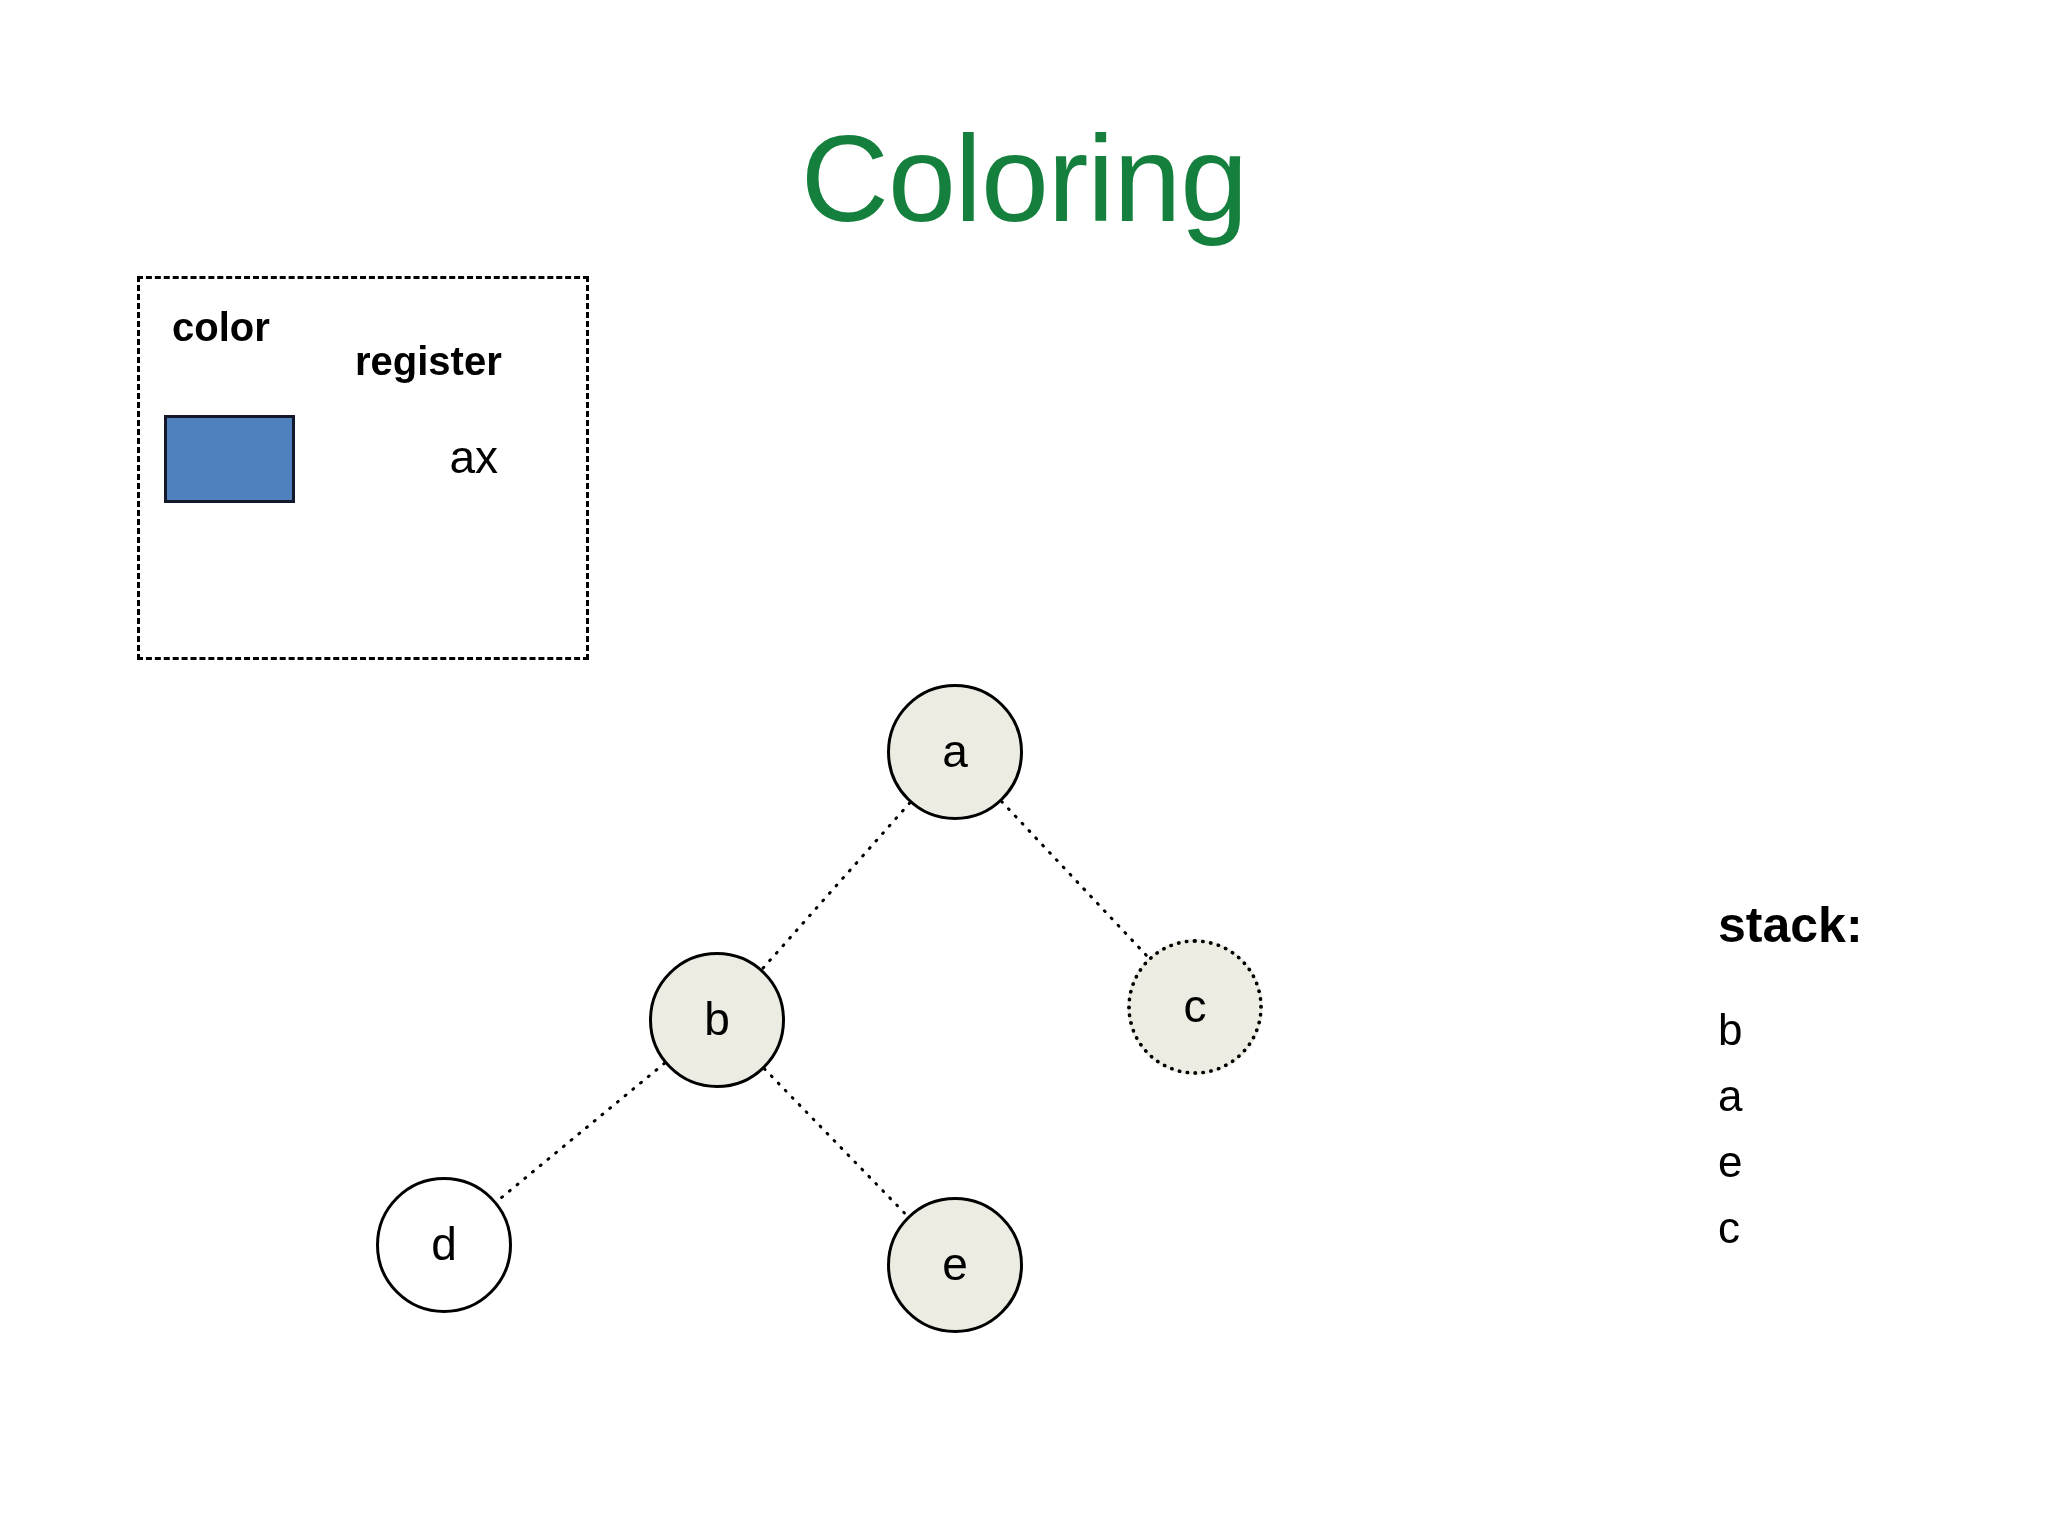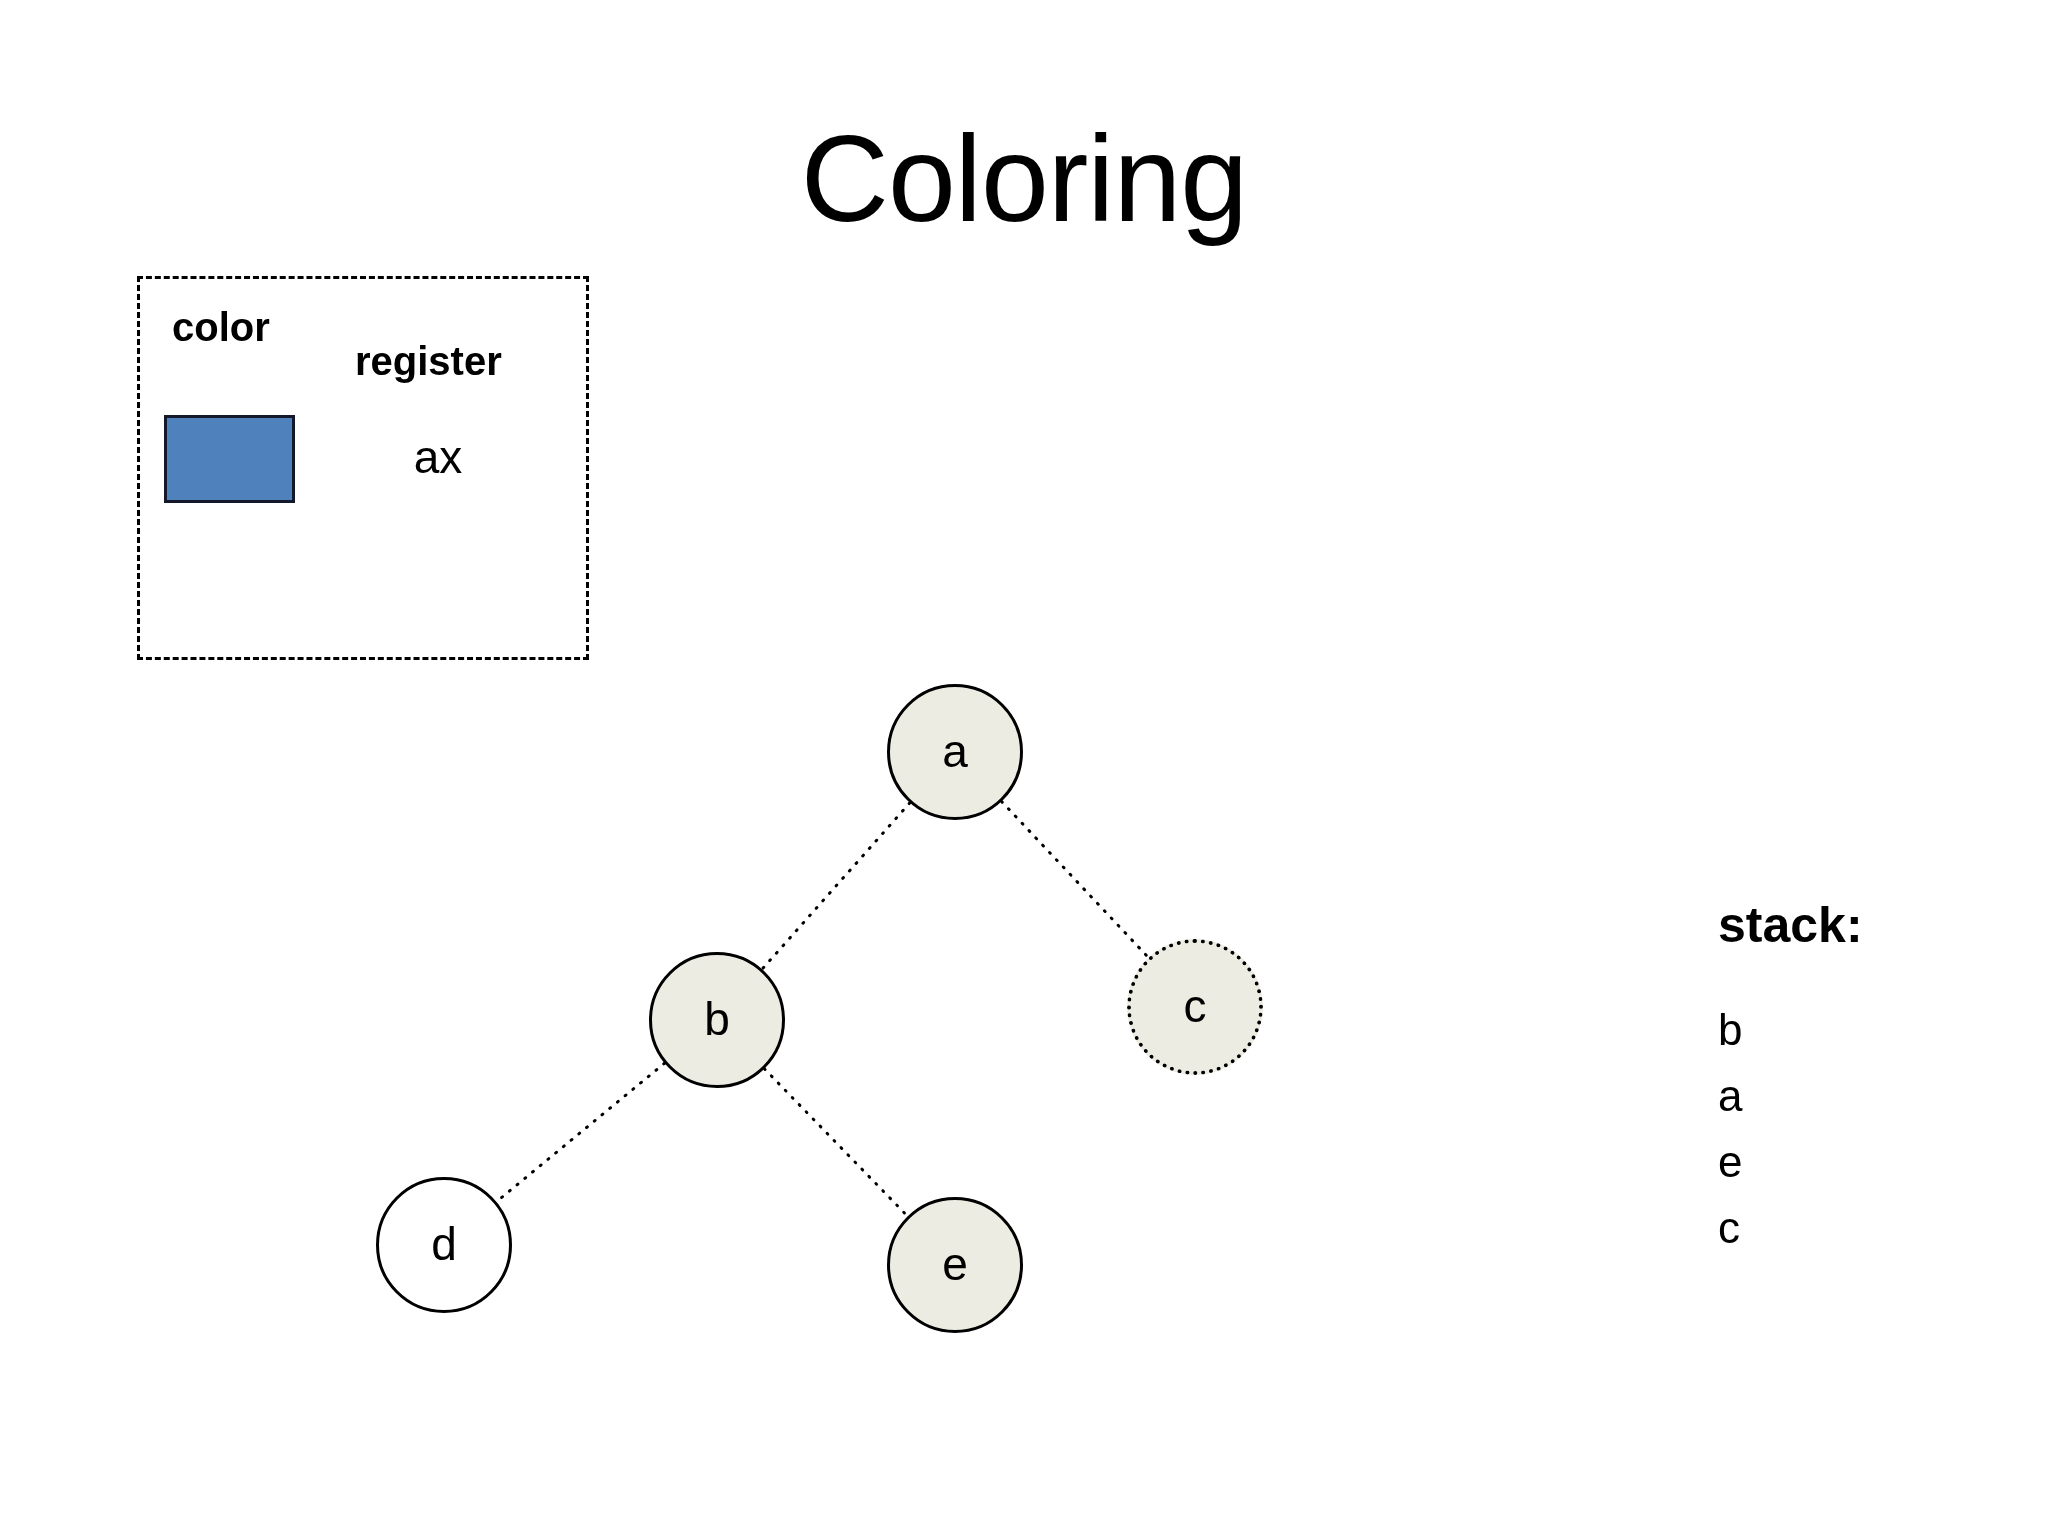--- a/index.html
+++ b/index.html
@@ -20,21 +20,21 @@
   #slide-title {
     position: absolute;
     left: 0;
     top: 118px;
     width: 2048px;
     text-align: center;
     font-size: 122px;
     font-weight: 400;
     line-height: 1;
     letter-spacing: -1px;
-    color: #000000;
+    color: #15803d;
   }
 
   
   #legend-box {
     position: absolute;
     left: 137px;
     top: 276px;
     width: 452px;
     height: 384px;
     border: 3px dashed #000000;
@@ -62,21 +62,21 @@
     width: 131px;
     height: 88px;
     border: 3px solid #13192b;
     box-sizing: border-box;
   }
   .legend-register {
     position: absolute;
     left: 238px;
     top: 16px;
     width: 120px;
-    text-align: center;
+    text-align: right;
     font-size: 46px;
     line-height: 1.4;
   }
 
   
   #graph-area {
     position: absolute;
     left: 0;
     top: 0;
     width: 2048px;

